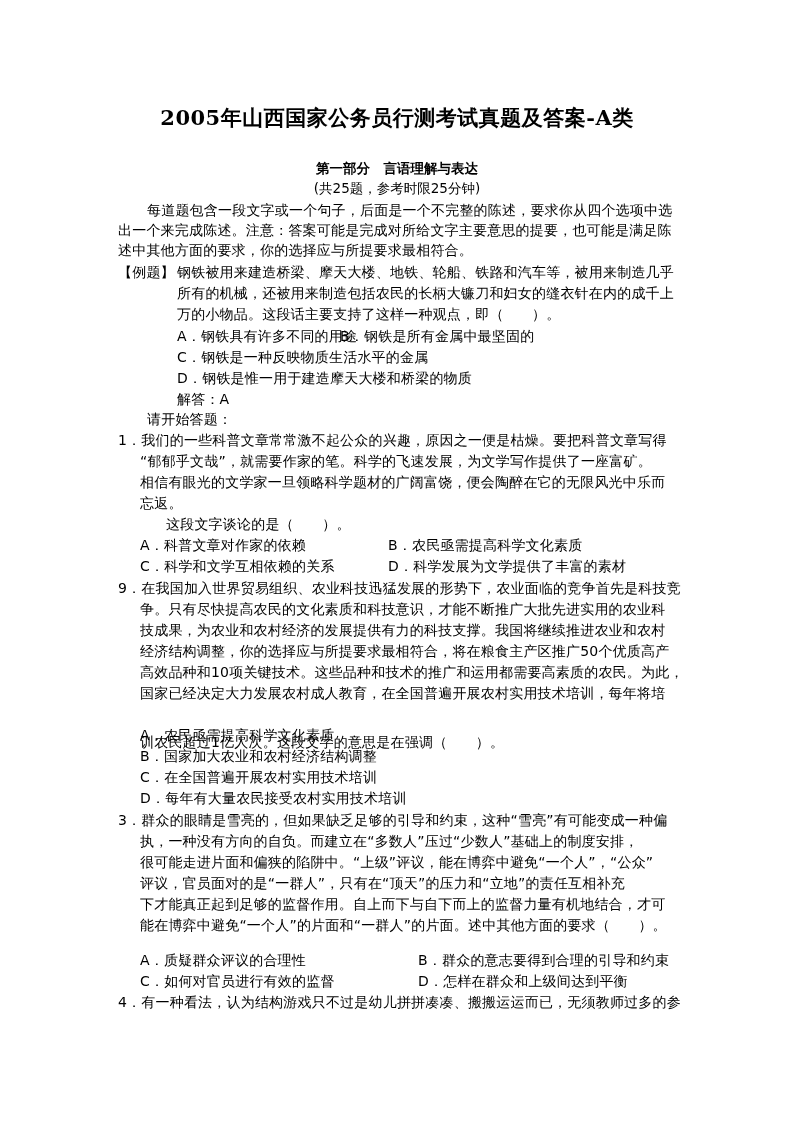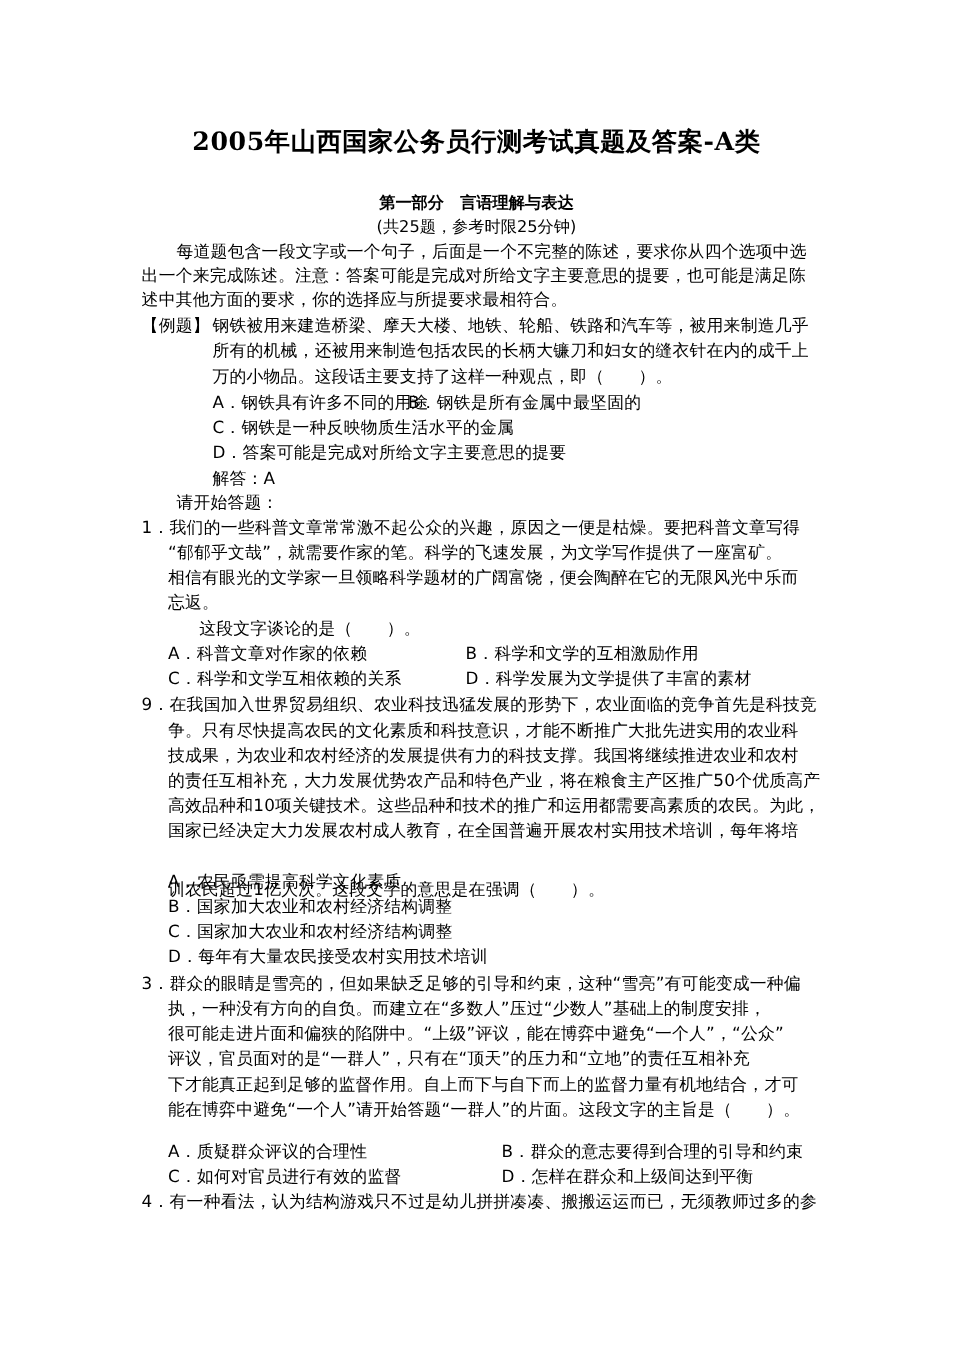--- a/index.html
+++ b/index.html
@@ -23,50 +23,50 @@
 <div class="line" style="top:220px;left:118px">出一个来完成陈述。注意：答案可能是完成对所给文字主要意思的提要，也可能是满足陈</div>
 <div class="line" style="top:240px;left:118px">述中其他方面的要求，你的选择应与所提要求最相符合。</div>
 
 <div class="line" style="top:262px;left:118px">【例题】</div>
 <div class="line" style="top:262px;left:177px">钢铁被用来建造桥梁、摩天大楼、地铁、轮船、铁路和汽车等，被用来制造几乎</div>
 <div class="line" style="top:283px;left:177px">所有的机械，还被用来制造包括农民的长柄大镰刀和妇女的缝衣针在内的成千上</div>
 <div class="line" style="top:304px;left:177px">万的小物品。这段话主要支持了这样一种观点，即（　　）。</div>
 <div class="line" style="top:326px;left:177px">A．钢铁具有许多不同的用途</div>
 <div class="line" style="top:326px;left:340px">B．钢铁是所有金属中最坚固的</div>
 <div class="line" style="top:347px;left:177px">C．钢铁是一种反映物质生活水平的金属</div>
-<div class="line" style="top:368px;left:177px">D．答案可能是完成对所给文字主要意思的提要</div>
+<div class="line" style="top:368px;left:177px">D．钢铁是惟一用于建造摩天大楼和桥梁的物质</div>
 <div class="line" style="top:389px;left:177px">解答：A</div>
 <div class="line" style="top:409px;left:147px">请开始答题：</div>
 
 <div class="line" style="top:430px;left:118px">1．我们的一些科普文章常常激不起公众的兴趣，原因之一便是枯燥。要把科普文章写得</div>
 <div class="line" style="top:451px;left:140px">“郁郁乎文哉”，就需要作家的笔。科学的飞速发展，为文学写作提供了一座富矿。</div>
 <div class="line" style="top:472px;left:140px">相信有眼光的文学家一旦领略科学题材的广阔富饶，便会陶醉在它的无限风光中乐而</div>
 <div class="line" style="top:493px;left:140px">忘返。</div>
 <div class="line" style="top:514px;left:166px">这段文字谈论的是（　　）。</div>
 <div class="line" style="top:535px;left:140px">A．科普文章对作家的依赖</div>
-<div class="line" style="top:535px;left:388px">B．科学和文学的互相激励作用</div>
+<div class="line" style="top:535px;left:388px">B．农民亟需提高科学文化素质</div>
 <div class="line" style="top:556px;left:140px">C．科学和文学互相依赖的关系</div>
 <div class="line" style="top:556px;left:388px">D．科学发展为文学提供了丰富的素材</div>
 
 <div class="line" style="top:578px;left:118px">9．在我国加入世界贸易组织、农业科技迅猛发展的形势下，农业面临的竞争首先是科技竞</div>
 <div class="line" style="top:599px;left:140px">争。只有尽快提高农民的文化素质和科技意识，才能不断推广大批先进实用的农业科</div>
 <div class="line" style="top:620px;left:140px">技成果，为农业和农村经济的发展提供有力的科技支撑。我国将继续推进农业和农村</div>
-<div class="line" style="top:641px;left:140px">的责任互相补充，大力发展优势农产品和特色产业，将在粮食主产区推广50个优质高产</div>
+<div class="line" style="top:641px;left:140px">经济结构调整，你的选择应与所提要求最相符合，将在粮食主产区推广50个优质高产</div>
 <div class="line" style="top:662px;left:140px">高效品种和10项关键技术。这些品种和技术的推广和运用都需要高素质的农民。为此，</div>
 <div class="line" style="top:683px;left:140px">国家已经决定大力发展农村成人教育，在全国普遍开展农村实用技术培训，每年将培</div>
 <div class="line" style="top:732px;left:140px">训农民超过1亿人次。这段文字的意思是在强调（　　）。</div>
 <div class="line" style="top:725px;left:140px">A．农民亟需提高科学文化素质</div>
 <div class="line" style="top:746px;left:140px">B．国家加大农业和农村经济结构调整</div>
-<div class="line" style="top:767px;left:140px">C．国家加大农业和农村经济结构调整</div>
+<div class="line" style="top:767px;left:140px">C．在全国普遍开展农村实用技术培训</div>
 <div class="line" style="top:788px;left:140px">D．每年有大量农民接受农村实用技术培训</div>
 
 <div class="line" style="top:810px;left:118px">3．群众的眼睛是雪亮的，但如果缺乏足够的引导和约束，这种“雪亮”有可能变成一种偏</div>
 <div class="line" style="top:831px;left:140px">执，一种没有方向的自负。而建立在“多数人”压过“少数人”基础上的制度安排，</div>
 <div class="line" style="top:852px;left:140px">很可能走进片面和偏狭的陷阱中。“上级”评议，能在博弈中避免“一个人”，“公众”</div>
 <div class="line" style="top:873px;left:140px">评议，官员面对的是“一群人”，只有在“顶天”的压力和“立地”的责任互相补充</div>
 <div class="line" style="top:894px;left:140px">下才能真正起到足够的监督作用。自上而下与自下而上的监督力量有机地结合，才可</div>
-<div class="line" style="top:915px;left:140px">能在博弈中避免“一个人”请开始答题“一群人”的片面。这段文字的主旨是（　　）。</div>
+<div class="line" style="top:915px;left:140px">能在博弈中避免“一个人”的片面和“一群人”的片面。述中其他方面的要求（　　）。</div>
 <div class="line" style="top:950px;left:140px">A．质疑群众评议的合理性</div>
 <div class="line" style="top:950px;left:418px">B．群众的意志要得到合理的引导和约束</div>
 <div class="line" style="top:971px;left:140px">C．如何对官员进行有效的监督</div>
 <div class="line" style="top:971px;left:418px">D．怎样在群众和上级间达到平衡</div>
 
 <div class="line" style="top:992px;left:118px">4．有一种看法，认为结构游戏只不过是幼儿拼拼凑凑、搬搬运运而已，无须教师过多的参</div>
 
 </body></html>

